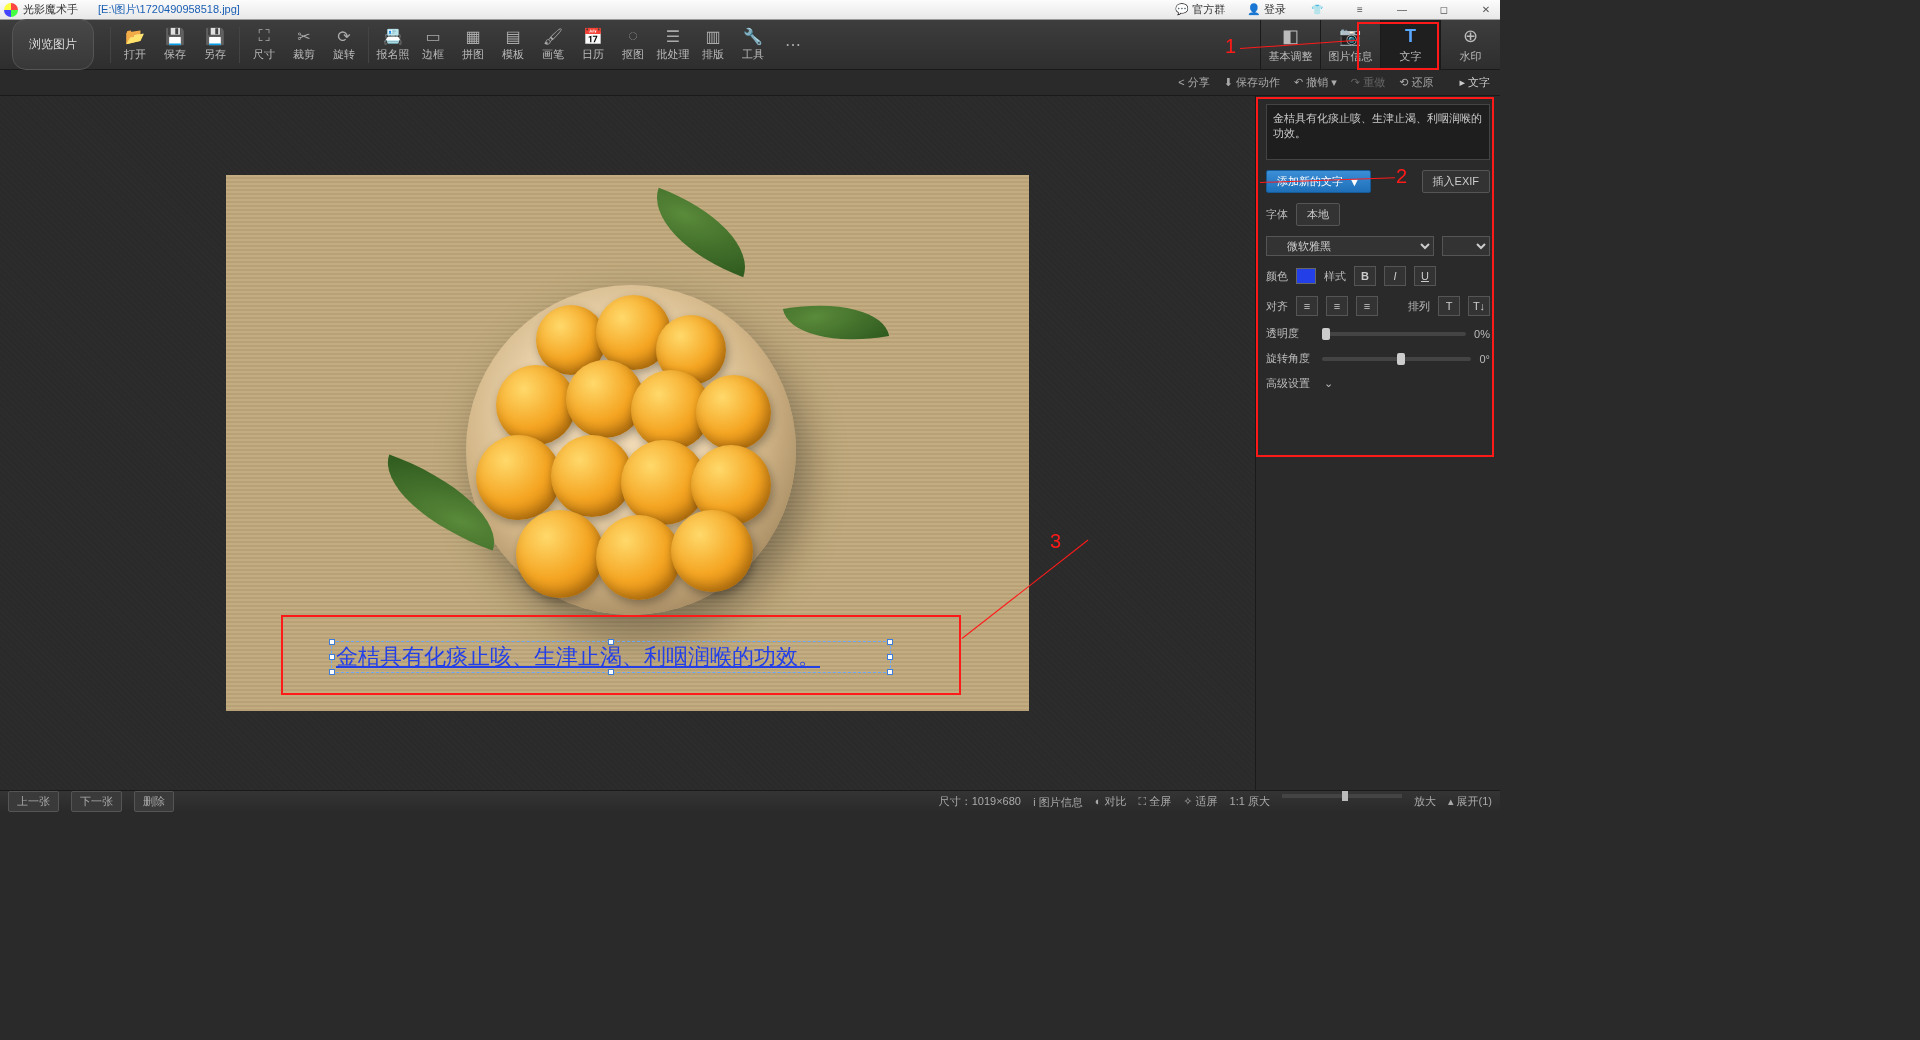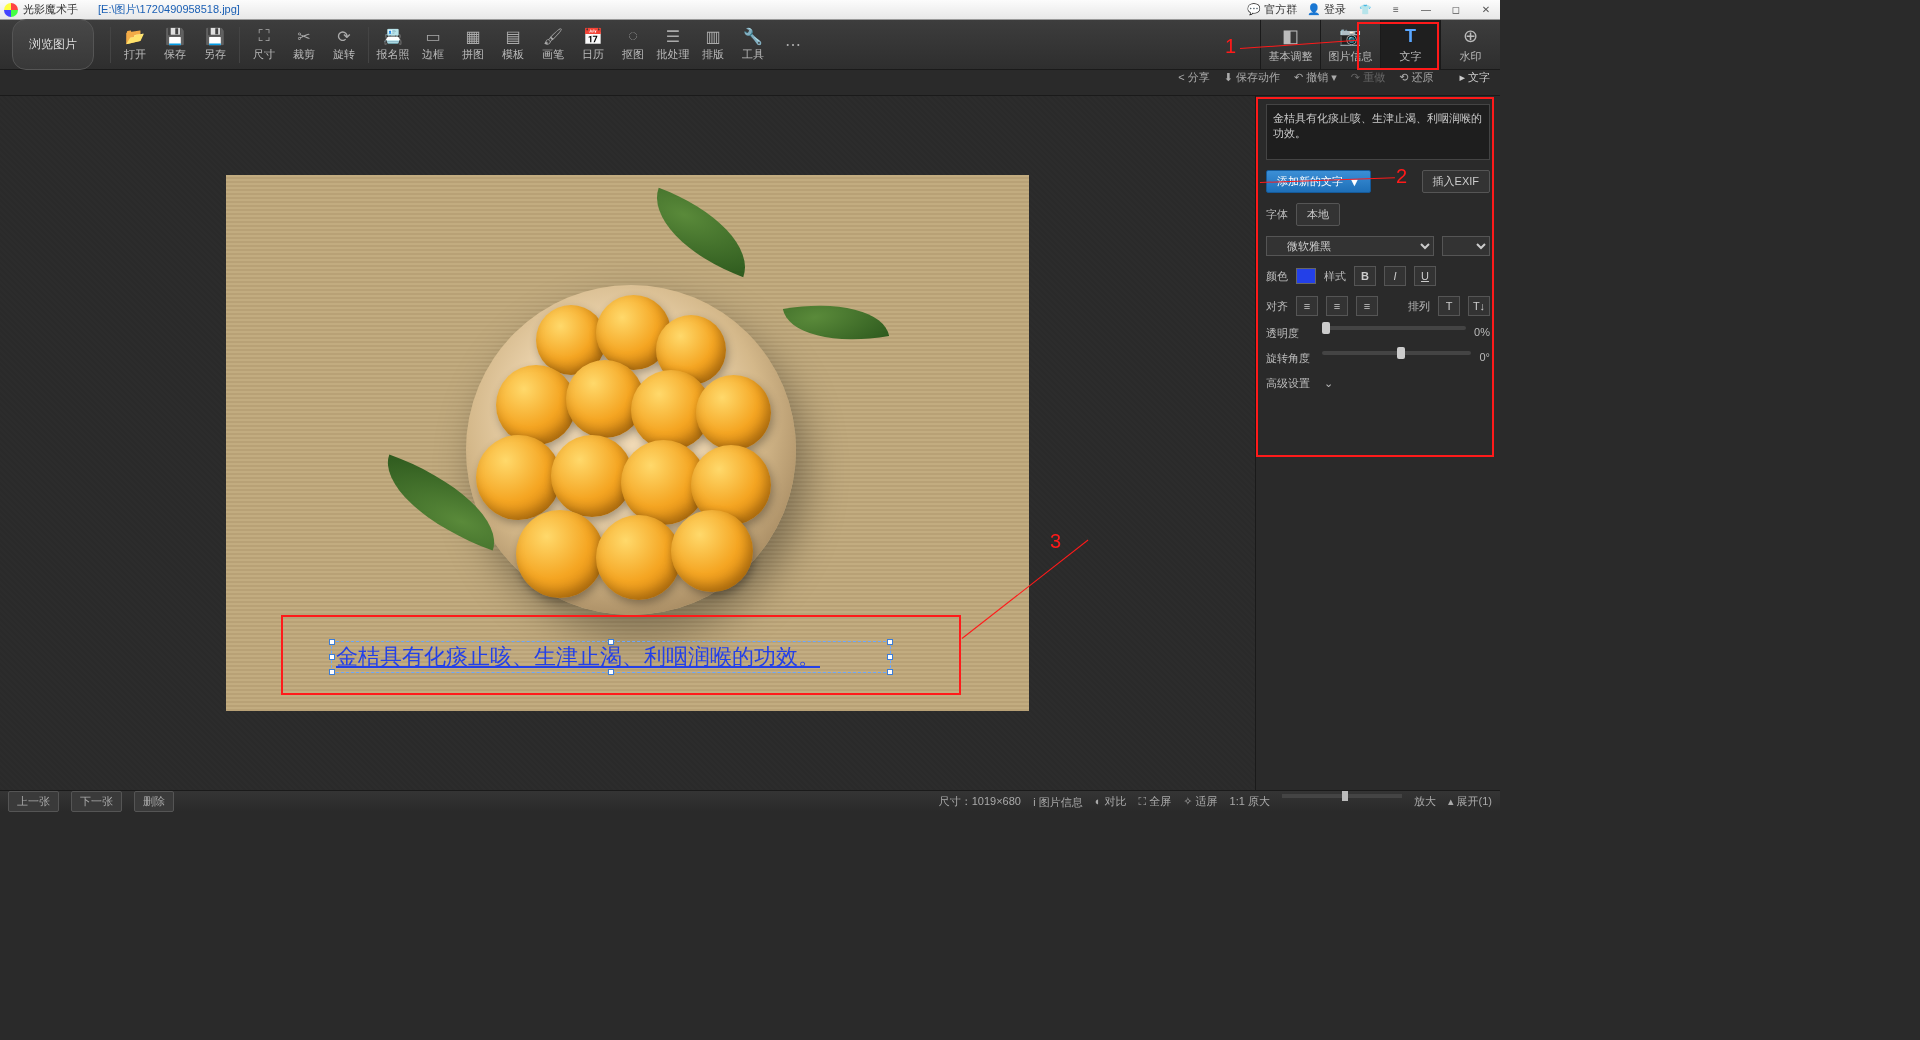--- a/index.html
+++ b/index.html
@@ -1,30 +1,30 @@
 <!DOCTYPE html>
 <html><head>
 <meta charset="utf-8">
 <style>
 *{margin:0;padding:0;box-sizing:border-box;font-family:"Microsoft YaHei",sans-serif;user-select:none}
 body{background:#2a2a2a;color:#ccc;font-size:12px;width:1500px;height:812px;overflow:hidden;position:relative}
 .titlebar{height:20px;background:linear-gradient(#fcfcfc,#e8e8e8);display:flex;align-items:center;padding:0 4px;color:#333;font-size:11px;border-bottom:1px solid #999}
 .titlebar .logo{width:14px;height:14px;border-radius:50%;background:conic-gradient(#f44 0 90deg,#4f4 90deg 180deg,#44f 180deg 270deg,#ff4 270deg 360deg);margin-right:5px}
-.titlebar .right{margin-left:auto;display:flex;align-items:center;gap:10px}
+.titlebar .right{margin-left:auto;display:flex;align-items:center;gap:22px}
 .winbtn{width:20px;height:14px;display:flex;align-items:center;justify-content:center;font-size:10px;color:#555}
 .toolbar{height:50px;background:linear-gradient(#3d3d3d,#2e2e2e);display:flex;align-items:center;border-bottom:1px solid #1a1a1a}
 .browse-btn{margin:0 12px;padding:16px 16px;background:linear-gradient(#484848,#383838);border:1px solid #555;border-radius:14px;color:#ddd;font-size:12px}
 .tool-item{display:flex;flex-direction:column;align-items:center;justify-content:center;width:40px;height:48px;color:#bbb;font-size:11px;gap:2px}
 .tool-item .ico{width:20px;height:18px;display:flex;align-items:center;justify-content:center;font-size:16px;color:#aaa}
 .tool-sep{width:1px;height:36px;background:#1a1a1a;margin:0 4px;border-right:1px solid #444}
 .right-tabs{margin-left:auto;display:flex;height:50px}
 .rtab{width:60px;display:flex;flex-direction:column;align-items:center;justify-content:center;font-size:11px;color:#bbb;gap:2px;border-left:1px solid #1a1a1a}
 .rtab .ico{font-size:18px}
 .rtab.active{background:#1f1f1f}
-.actionbar{height:26px;background:#2a2a2a;display:flex;align-items:flex-start;justify-content:flex-end;padding:0 10px;gap:14px;color:#aaa;font-size:11px;border-bottom:1px solid #1a1a1a}
+.actionbar{height:26px;background:#2a2a2a;display:flex;align-items:center;justify-content:flex-end;padding:0 10px;gap:14px;color:#aaa;font-size:11px;border-bottom:1px solid #1a1a1a}
 .actionbar .panel-title{margin-left:12px;color:#ccc}
 .main{display:flex;height:694px}
 .canvas-area{flex:1;background:#2a2a2a;background-image:repeating-linear-gradient(45deg,#2a2a2a 0 2px,#2c2c2c 2px 4px);position:relative;display:flex;align-items:center;justify-content:center}
 .img-wrap{position:relative;width:803px;height:536px}
 .photo{width:100%;height:100%;background:#c8b48a;position:relative;overflow:hidden}
 .burlap{position:absolute;inset:0;background:
  repeating-linear-gradient(0deg,#b8a176 0 2px,#c2ac80 2px 4px),
  repeating-linear-gradient(90deg,rgba(184,161,118,.5) 0 2px,rgba(194,172,128,.5) 2px 4px)}
 .bowl{position:absolute;left:240px;top:110px;width:330px;height:330px;border-radius:50%;background:radial-gradient(circle at 45% 40%,#f0d9b5 0 30%,#d4b88a 55%,#a0845c 80%,#6b5438 100%);box-shadow:10px 20px 40px rgba(0,0,0,.35)}
 .orange{position:absolute;border-radius:50%;background:radial-gradient(circle at 35% 30%,#ffd96b,#f5a623 50%,#d47f0a 90%);box-shadow:inset -4px -6px 12px rgba(0,0,0,.25),2px 4px 8px rgba(0,0,0,.3)}
@@ -35,21 +35,21 @@
 .redline{position:absolute;background:#ff1a1a;height:1px;transform-origin:left center}
 .rednum{position:absolute;color:#ff1a1a;font-size:20px;font-weight:400}
 .side{width:245px;background:#2a2a2a;border-left:1px solid #1a1a1a;padding:8px 10px;display:flex;flex-direction:column;gap:10px;font-size:11px;color:#bbb}
 .textarea{width:100%;height:56px;background:#1e1e1e;border:1px solid #444;color:#ccc;font-size:11px;padding:6px;resize:none}
 .row{display:flex;align-items:center;gap:8px}
 .btn-blue{background:linear-gradient(#3b8fd6,#1e6fb8);border:1px solid #155a99;color:#fff;padding:3px 10px;border-radius:2px;font-size:11px;display:flex;align-items:center;gap:6px}
 .btn-dark{background:#333;border:1px solid #555;color:#ccc;padding:3px 10px;border-radius:2px;font-size:11px}
 .sel{background:#333;border:1px solid #555;color:#ccc;height:20px;font-size:11px;padding:0 16px}
 .swatch{width:20px;height:16px;background:#2340e8;border:1px solid #666}
 .iconbtn{width:22px;height:20px;background:#333;border:1px solid #555;display:flex;align-items:center;justify-content:center;font-size:11px;color:#ccc}
-.slider-row{display:flex;align-items:flex-start;gap:8px}
+.slider-row{display:flex;align-items:center;gap:8px}
 .slider{flex:1;height:4px;background:#444;position:relative;border-radius:2px}
 .slider .thumb{position:absolute;top:-4px;width:8px;height:12px;background:#ccc;border-radius:2px}
 .statusbar{position:absolute;bottom:0;left:0;right:0;height:22px;background:linear-gradient(#343434,#2a2a2a);display:flex;align-items:center;padding:0 8px;color:#aaa;font-size:11px;border-top:1px solid #1a1a1a}
 .statusbar .left-btns{display:flex;gap:12px}
 .sbtn{padding:2px 8px;background:#3a3a3a;border:1px solid #555;border-radius:2px}
 .statusbar .right{margin-left:auto;display:flex;gap:12px}
 .zoom-track{width:120px;height:4px;background:#444;position:relative}
 .zoom-track .zt{position:absolute;left:50%;top:-3px;width:6px;height:10px;background:#bbb}
 </style>
 </head>

